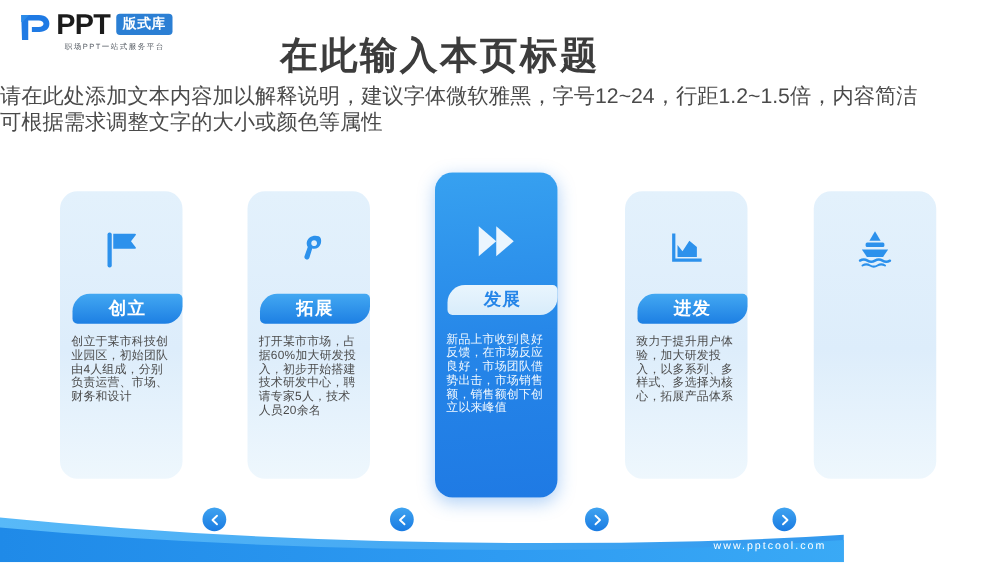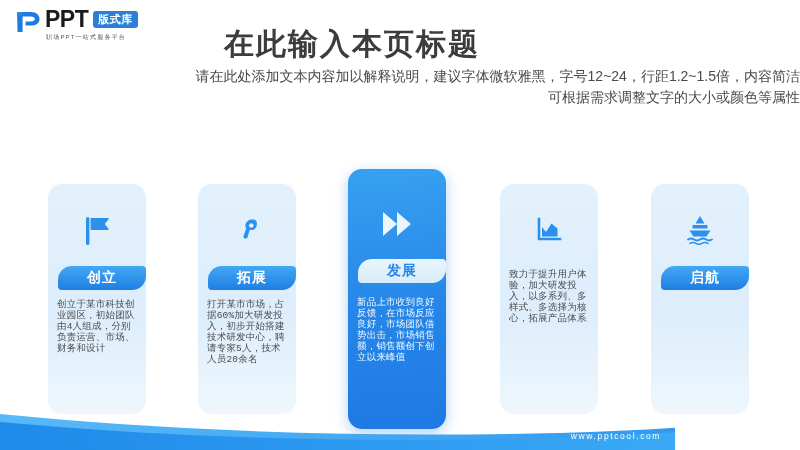--- a/index.html
+++ b/index.html
@@ -30,20 +30,21 @@
   .logo-mark {
     width: 28px;
     height: 28px;
     margin-right: 3px;
     flex: 0 0 auto;
   }
   .logo-textblock {
     display: flex;
     flex-direction: column;
     justify-content: flex-start;
+    text-align: center;
   }
   .logo-row {
     display: flex;
     align-items: center;
   }
   .logo-ppt {
     font-size: 23px;
     font-weight: bold;
     color: #1b1b1b;
     letter-spacing: -0.5px;
@@ -78,34 +79,33 @@
     font-size: 30px;
     font-weight: bold;
     color: #3c3c3c;
     letter-spacing: 2px;
   }
   .subtitle {
     position: absolute;
     left: 0;
     top: 66px;
     width: 800px;
-    text-align: right;
-    font-size: 14px;
+    text-align: left;
+    font-size: 17px;
     color: #4a4a4a;
     line-height: 21px;
   }
 
   
   .cards {
     position: absolute;
     left: 0;
-    top: 169px;
+    top: 138px;
     width: 765px;
     height: 260px;
-    font-family: Liberation Mono, monospace;
   }
   .card {
     position: absolute;
     top: 15px;
     width: 98px;
     height: 230px;
     border-radius: 14px;
     background: linear-gradient(180deg, #e3f1fc 0%, #ddedfb 55%, #eef7fd 100%);
     box-sizing: border-box;
     padding: 0;
@@ -251,34 +251,34 @@
       <div class="card-body">新品上市收到良好反馈，在市场反应良好，市场团队借势出击，市场销售额，销售额创下创立以来峰值</div>
     </div>
 
     <div class="card" style="left:500px;">
       <div class="card-icon">
         <svg width="40" height="40" viewBox="0 0 40 40">
           <path d="M10 8 L10 28 L31 28" fill="none" stroke="#2c91ec" stroke-width="2.6" stroke-linecap="square"></path>
           <path d="M13 25.6 L13 16 L17 21 L22.5 12.5 L28.5 17.5 L28.5 25.6 Z" fill="#2c91ec"></path>
         </svg>
       </div>
+      <div class="badge">进发</div>
       <div class="card-body">致力于提升用户体验，加大研发投入，以多系列、多样式、多选择为核心，拓展产品体系</div>
     </div>
 
     <div class="card" style="left:651px;">
       <div class="card-icon">
         <svg width="42" height="40" viewBox="0 0 42 40">
           <path d="M21 5 L25.5 12.5 L16.5 12.5 Z" fill="#2c91ec"></path>
           <rect x="13.5" y="14" width="15" height="3.6" rx="1.2" fill="#2c91ec"></rect>
           <path d="M10.5 19.5 L31.5 19.5 L27.5 25.5 L14.5 25.5 Z" fill="#2c91ec"></path>
           <path d="M9 28.5 Q12 26.6 15 28.5 Q18 30.4 21 28.5 Q24 26.6 27 28.5 Q30 30.4 33 28.5" fill="none" stroke="#2c91ec" stroke-width="1.9" stroke-linecap="round"></path>
           <path d="M11 32.4 Q14 30.6 17 32.4 Q20 34.2 23 32.4 Q26 30.6 29 32.4" fill="none" stroke="#2c91ec" stroke-width="1.6" stroke-linecap="round"></path>
         </svg>
       </div>
-      <div class="badge">启航</div>
     </div>
 
     <div class="arrow" style="left:162px;">
       <span>
         <svg width="10" height="10" viewBox="0 0 10 10">
             <path d="M6.6 1.6 L3 5 L6.6 8.4" fill="none" stroke="#ffffff" stroke-width="1.5" stroke-linecap="round" stroke-linejoin="round"></path>
           </svg>
       </span>
     </div>
     <div class="arrow" style="left:312px;">

